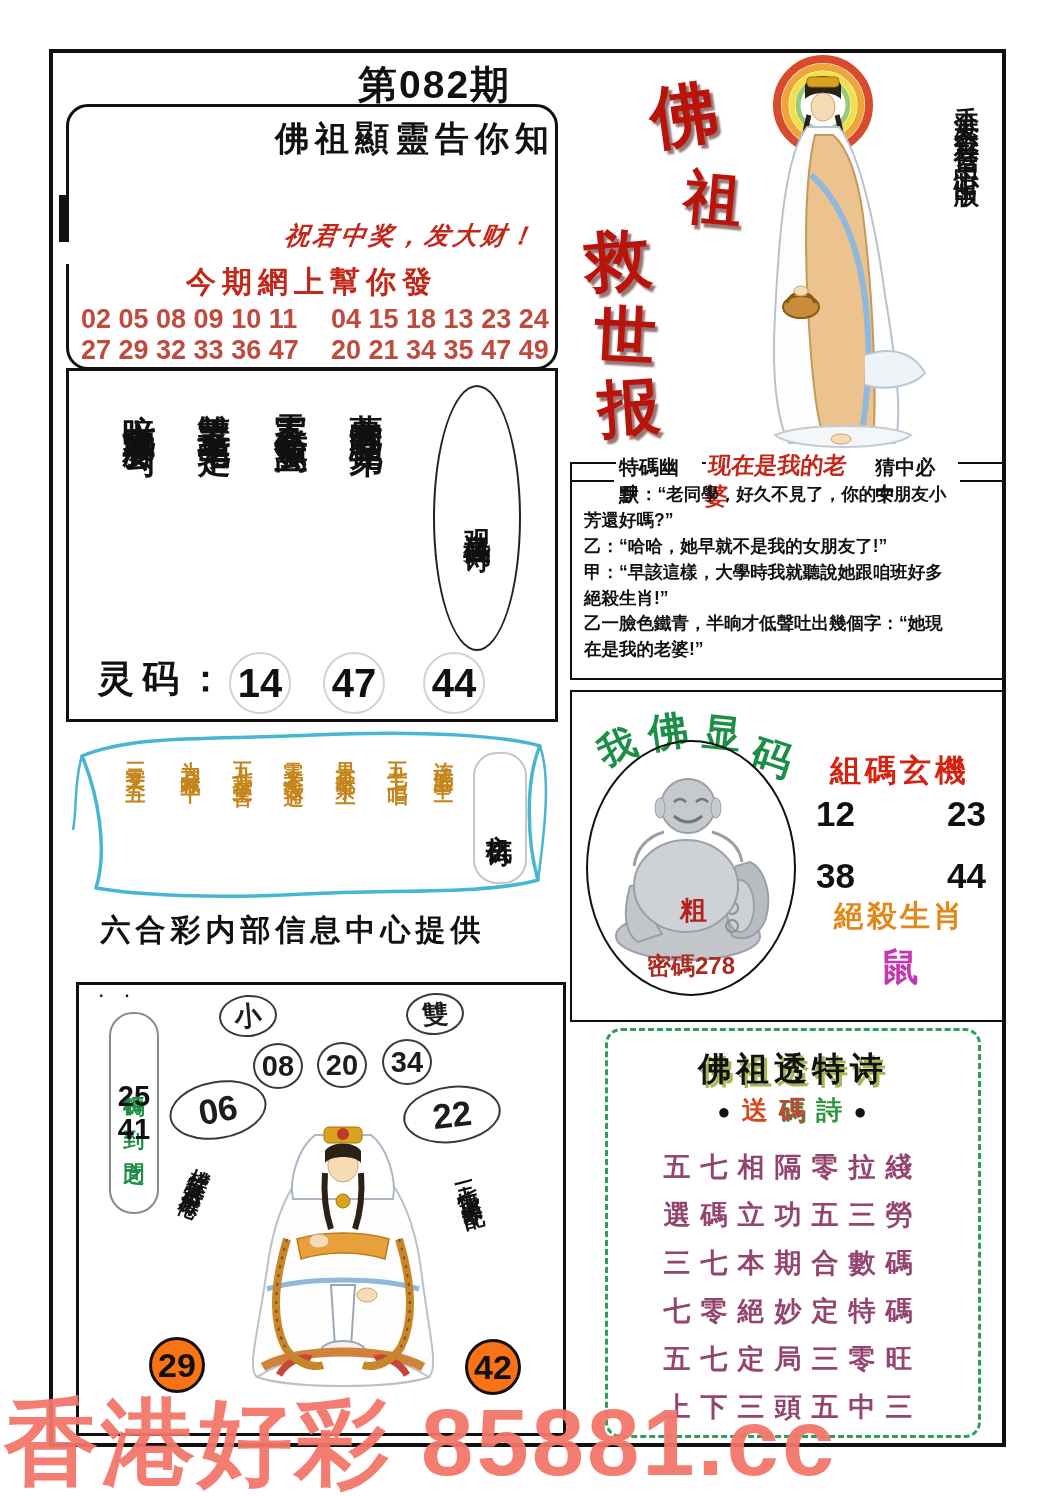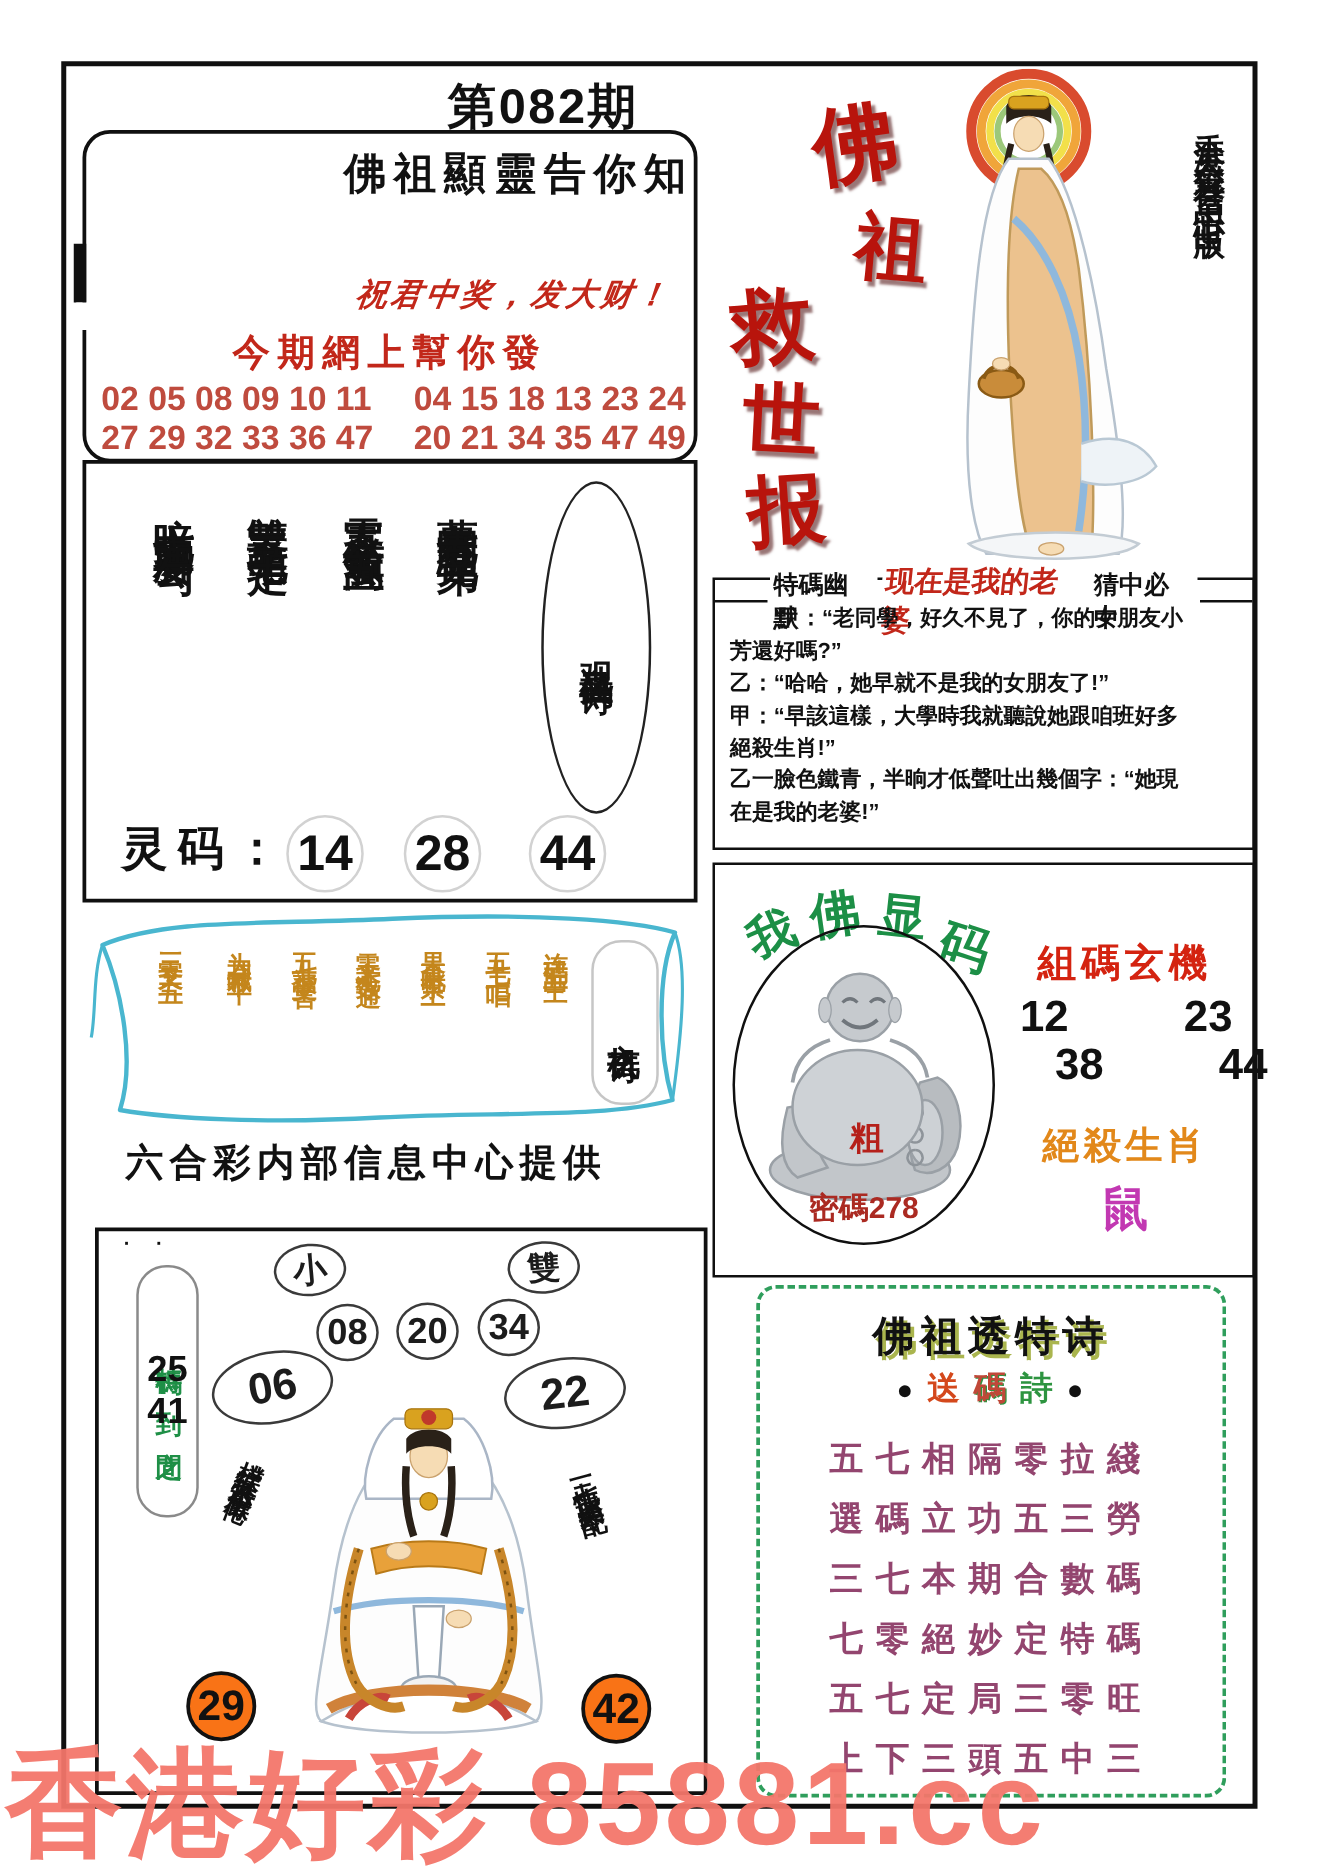--- a/index.html
+++ b/index.html
@@ -94,21 +94,21 @@
   .gt-char{color:#1c8f46;font-weight:800;font-family:"Liberation Serif","DejaVu Serif",serif;}
   #gt-0{left:26px;top:30px;font-size:38px;transform:rotate(-24deg);}
   #gt-1{left:76px;top:12px;font-size:40px;transform:rotate(-8deg);}
   #gt-2{left:131px;top:16px;font-size:38px;transform:rotate(6deg);}
   #gt-3{left:180px;top:38px;font-size:40px;transform:rotate(18deg);}
   #buddha-oval{left:14px;top:48px;width:206px;height:252px;border:2.5px solid #101010;border-radius:50%;}
   #buddha-belly{left:92px;top:150px;font-size:27px;font-weight:800;color:#b5201a;}
   #buddha-pass{left:0;right:0;bottom:12px;text-align:center;font-size:24px;font-weight:800;color:#ab2a22;}
   #zuma-title{left:228px;top:58px;width:200px;text-align:center;font-size:31px;font-weight:900;color:#d42310;letter-spacing:4px;}
   .zuma-row{left:244px;width:170px;display:flex;justify-content:space-between;font-size:35px;font-weight:800;}
-  #zuma-r1{top:102px;} #zuma-r2{top:140px;margin-left:28px;}
+  #zuma-r1{top:102px;} #zuma-r2{top:164px;}
   #juesha{left:228px;top:204px;width:200px;text-align:center;font-size:30px;font-weight:900;color:#e2881a;letter-spacing:3px;}
   #zodiac{left:228px;top:250px;width:200px;text-align:center;font-size:38px;font-weight:800;color:#c238b2;}
 
   
   #box-toute{left:605px;top:1028px;width:370px;height:404px;border:3.5px dashed #2f9e5c;border-radius:16px;}
   #toute-title{left:0;right:0;top:16px;text-align:center;font-size:33px;font-weight:900;letter-spacing:5px;
                text-shadow:3px 3px 0 #aab54e;}
   #toute-sub{left:0;right:0;top:62px;text-align:center;font-size:26px;font-weight:900;letter-spacing:2px;}
   #toute-sub .dot{color:#111;font-size:22px;}
   #toute-sub .s0{color:#d4481c;} #toute-sub .s1{color:#c04838;text-shadow:1px 1px 0 #2d9440;} #toute-sub .s2{color:#2d9440;}
@@ -147,21 +147,21 @@
   <div class="abs" id="box-lingma">
     <div class="abs v lm-col" id="lm-c0">暗七來零脚要勾</div>
     <div class="abs v lm-col" id="lm-c1">雙零逼三七頭走</div>
     <div class="abs v lm-col" id="lm-c2">零五三鎰領萬五</div>
     <div class="abs v lm-col" id="lm-c3">夢七團結五兄弟</div>
     <div class="abs ctr" id="lm-oval">
       <span class="v">观音灵码诗</span>
     </div>
     <div class="abs" id="lm-result-label">灵码：</div>
     <div class="abs ctr lm-num" id="lm-n0">14</div>
-    <div class="abs ctr lm-num" id="lm-n1">28</div>
+    <div class="abs ctr lm-num" id="lm-n1">47</div>
     <div class="abs ctr lm-num" id="lm-n2">44</div>
   </div>
 
   <div class="abs" id="banner">
     <svg width="492" height="182" viewBox="0 0 492 182">
       <path d="M18,34 C70,12 150,18 250,13 C360,8 442,14 476,24 C461,58 463,120 474,158 C420,173 330,167 240,172 C150,177 72,173 32,166 C44,128 34,72 18,34 Z" fill="none" stroke="#49b6cf" stroke-width="3.5" stroke-linejoin="round"></path>
       <path d="M18,34 C10,58 13,88 9,108 M476,24 C486,52 482,100 474,158" fill="none" stroke="#49b6cf" stroke-width="2.5"></path>
     </svg>
     <div class="abs v xj-col" id="xj-c0">三零又三五</div>
     <div class="abs v xj-col" id="xj-c1">为其喊不平</div>

